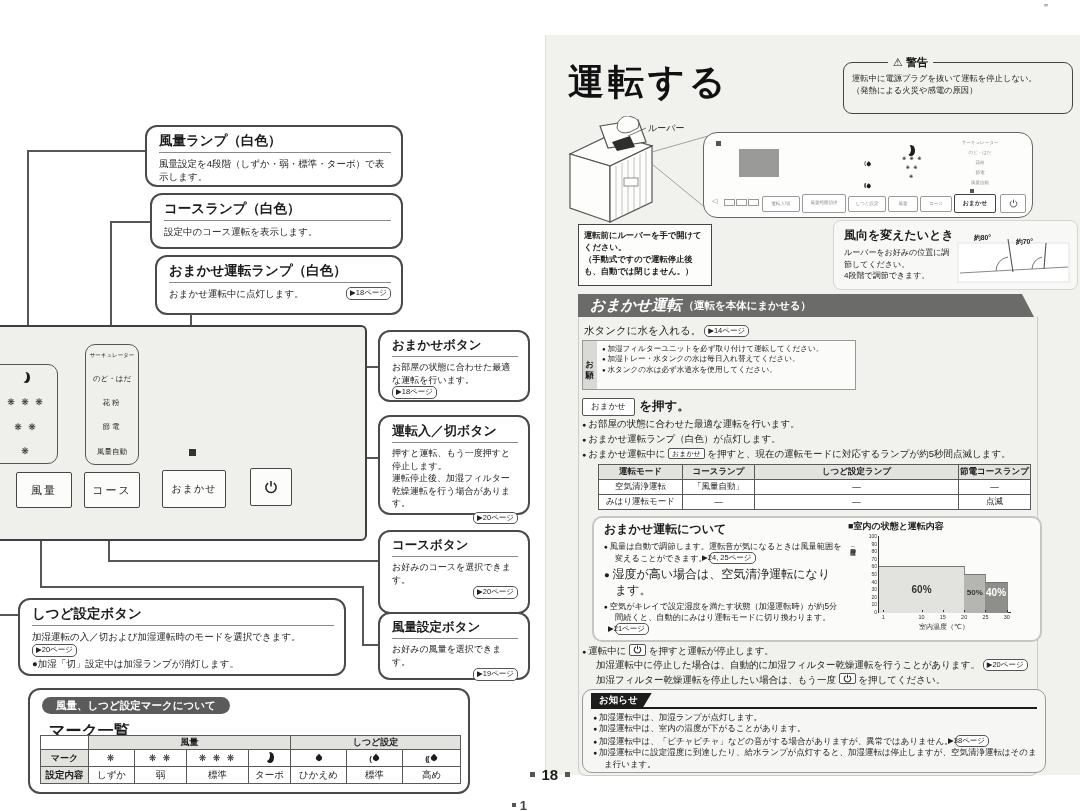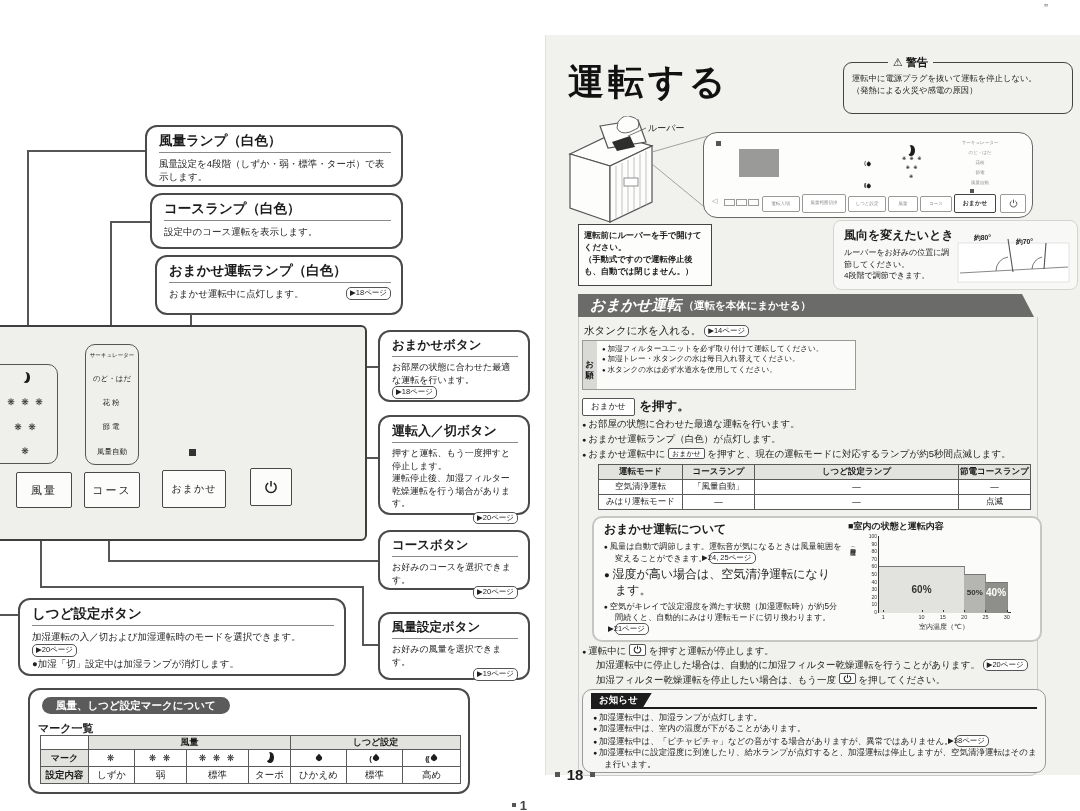--- a/index.html
+++ b/index.html
@@ -110,21 +110,21 @@
     <p style="font-size:9px"><span>お部屋の状態に合わせた最適な運転を行います。</span>
       <span class="pbadge">▶18ページ</span></p>
   </div>
   <div class="callout" style="left:378px;top:415px;width:152px;height:100px;">
     <h3 style="font-size:13px">運転入／切ボタン</h3>
     <div class="rule"></div>
     <p style="font-size:9px">押すと運転、もう一度押すと停止します。</p>
     <p style="font-size:9px"><span>運転停止後、加湿フィルター乾燥運転を行う場合があります。</span></p>
     <p style="text-align:right;margin-top:1px"><span class="pbadge">▶20ページ</span></p>
   </div>
-  <div class="callout" style="left:378px;top:530px;width:152px;height:60px;">
+  <div class="callout" style="left:378px;top:530px;width:152px;height:84px;">
     <h3 style="font-size:12.5px">コースボタン</h3>
     <div class="rule"></div>
     <p style="font-size:9px"><span>お好みのコースを選択できます。</span><br>
       <span class="pbadge" style="float:right">▶20ページ</span></p>
   </div>
   <div class="callout" style="left:378px;top:612px;width:152px;height:68px;">
     <h3 style="font-size:12.5px">風量設定ボタン</h3>
     <div class="rule"></div>
     <p style="font-size:9px"><span>お好みの風量を選択できます。</span><br>
       <span class="pbadge" style="float:right">▶19ページ</span></p>
@@ -133,21 +133,21 @@
   <div class="callout" style="left:18px;top:598px;width:328px;height:78px;">
     <h3>しつど設定ボタン</h3>
     <div class="rule"></div>
     <p style="font-size:9.5px"><span>加湿運転の入／切および加湿運転時のモードを選択できます。</span>
       <span class="pbadge">▶20ページ</span></p>
     <p style="font-size:9.5px">●加湿「切」設定中は加湿ランプが消灯します。</p>
   </div>
 
   <div class="abs" style="left:28px;top:688px;width:438px;height:102px;border:2px solid #4a4a4a;border-radius:12px;background:#fff;">
     <span class="abs" style="left:12px;top:7px;background:#5b5b5b;color:#fff;font-size:10.5px;font-weight:bold;padding:1.5px 14px;border-radius:10px;">風量、しつど設定マークについて</span>
-    <span class="abs" style="left:8px;top:31px;font-size:11px;font-weight:bold;">マーク一覧</span>
+    <span class="abs" style="left:19px;top:31px;font-size:16px;font-weight:bold;">マーク一覧</span>
     <table class="doc abs" style="left:10px;top:45px;width:420px;font-size:9px;">
       <colgroup>
           <col style="width:48px">
           <col style="width:46px">
           <col style="width:52px">
           <col style="width:62px">
           <col style="width:42px">
           <col style="width:56px">
           <col style="width:56px">
           <col style="width:58px">
@@ -399,21 +399,21 @@
     <div class="abs" style="left:8px;top:3px;background:#1c1c1c;color:#fff;font-size:9.5px;font-weight:bold;padding:1px 14px 1px 8px;clip-path:polygon(0 0,100% 0,calc(100% - 9px) 100%,0 100%);">お知らせ</div>
     <div class="abs" style="left:8px;top:17px;width:446px;height:1.8px;background:#1c1c1c;"></div>
     <div class="abs" style="left:10px;top:22px;width:444px;">
       <div class="nitem"><span>加湿運転中は、加湿ランプが点灯します。</span> </div>
       <div class="nitem"><span>加湿運転中は、室内の温度が下がることがあります。</span> </div>
       <div class="nitem"><span>加湿運転中は、「ピチャピチャ」などの音がする場合がありますが、異常ではありません。</span> <span class="pbadge">▶38ページ</span></div>
       <div class="nitem"><span>加湿運転中に設定湿度に到達したり、給水ランプが点灯すると、加湿運転は停止しますが、空気清浄運転はそのまま行います。</span> </div>
     </div>
   </div>
 
-  <div class="abs" style="left:530px;top:766px;width:90px;text-align:center;">
+  <div class="abs" style="left:530px;top:766px;width:90px;text-align:left;">
     <span style="display:inline-block;width:5px;height:5px;background:#555;vertical-align:3px;"></span>
     <span style="font-size:15px;font-weight:bold;margin:0 2px;">18</span>
     <span style="display:inline-block;width:5px;height:5px;background:#555;vertical-align:3px;"></span>
   </div>
   <div class="abs" style="left:512px;top:798px;font-size:13px;font-weight:bold;color:#444;">
     <span style="display:inline-block;width:4px;height:4px;background:#555;vertical-align:3px;"></span>
     <span>1</span>
   </div>
 
 </div>

